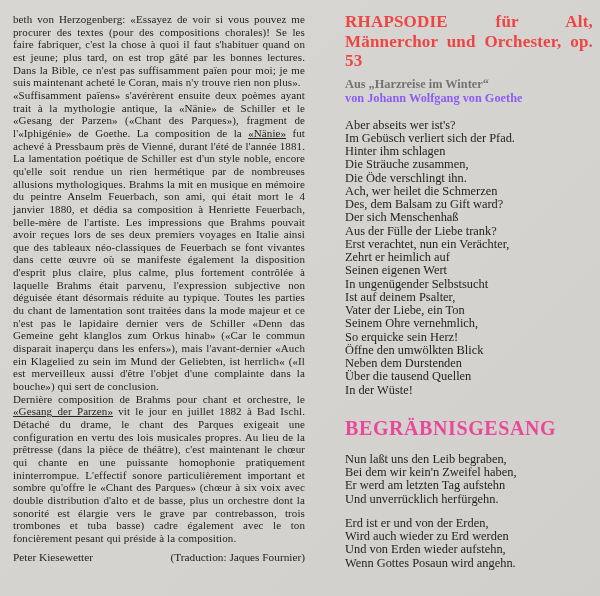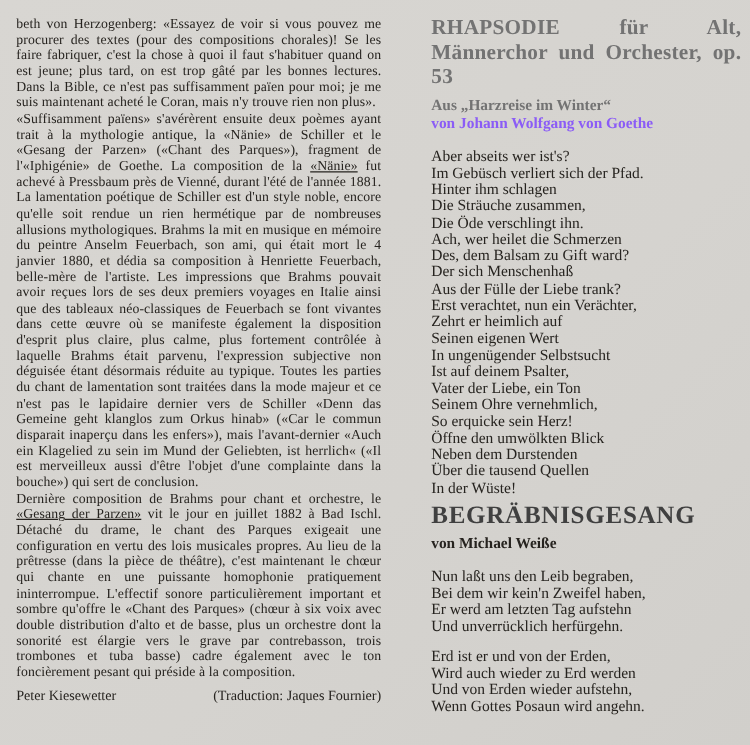--- a/index.html
+++ b/index.html
@@ -28,35 +28,35 @@
     display: flex; justify-content: space-between;
     margin-top: 6px; font-size: 11.3px;
   }
 
   
   .right-col {
     position: absolute; left: 345px; top: 12px; width: 248px;
   }
   .rhap-title {
     font-weight: bold; font-size: 17px; line-height: 19.5px;
-    text-align: justify; letter-spacing: 0.2px; color: #737373;
+    text-align: justify; letter-spacing: 0.2px; color: #ef4444;
   }
   .rhap-sub {
     font-weight: bold; font-size: 12.3px; line-height: 14px;
     margin-top: 6px; color: #737373;
   }
   .rhap-sub2 {
     font-weight: bold; font-size: 12.3px; line-height: 14px; color: #8b5cf6;
   }
   .poem { font-size: 12.4px; line-height: 13.25px; margin-top: 14px; }
   .poem .stanza + .stanza { margin-top: 11px; }
   .poem .poem-line { white-space: nowrap; font-family: Liberation Serif, serif; }
   .beg-title {
     font-weight: bold; font-size: 20px; line-height: 22px;
-    letter-spacing: 0.6px; margin-top: 4px; color: #404040;
+    letter-spacing: 0.6px; margin-top: 20px; color: #ec4899;
   }
   .beg-sub {
     font-weight: bold; font-size: 12.3px; line-height: 14px; margin-top: 4px;
   }
 </style>
 </head>
 <body>
 
 <div class="page">
 
@@ -96,21 +96,20 @@
           <div class="poem-line">Seinem Ohre vernehmlich,</div>
           <div class="poem-line">So erquicke sein Herz!</div>
           <div class="poem-line">Öffne den umwölkten Blick</div>
           <div class="poem-line">Neben dem Durstenden</div>
           <div class="poem-line">Über die tausend Quellen</div>
           <div class="poem-line">In der Wüste!</div>
         </div>
       </div>
 
     <div class="beg-title">BEGRÄBNISGESANG</div>
-    <div class="beg-sub">von Michael Weiße</div>
     <div class="poem">
         <div class="stanza">
           <div class="poem-line">Nun laßt uns den Leib begraben,</div>
           <div class="poem-line">Bei dem wir kein'n Zweifel haben,</div>
           <div class="poem-line">Er werd am letzten Tag aufstehn</div>
           <div class="poem-line">Und unverrücklich herfürgehn.</div>
         </div>
         <div class="stanza">
           <div class="poem-line">Erd ist er und von der Erden,</div>
           <div class="poem-line">Wird auch wieder zu Erd werden</div>

